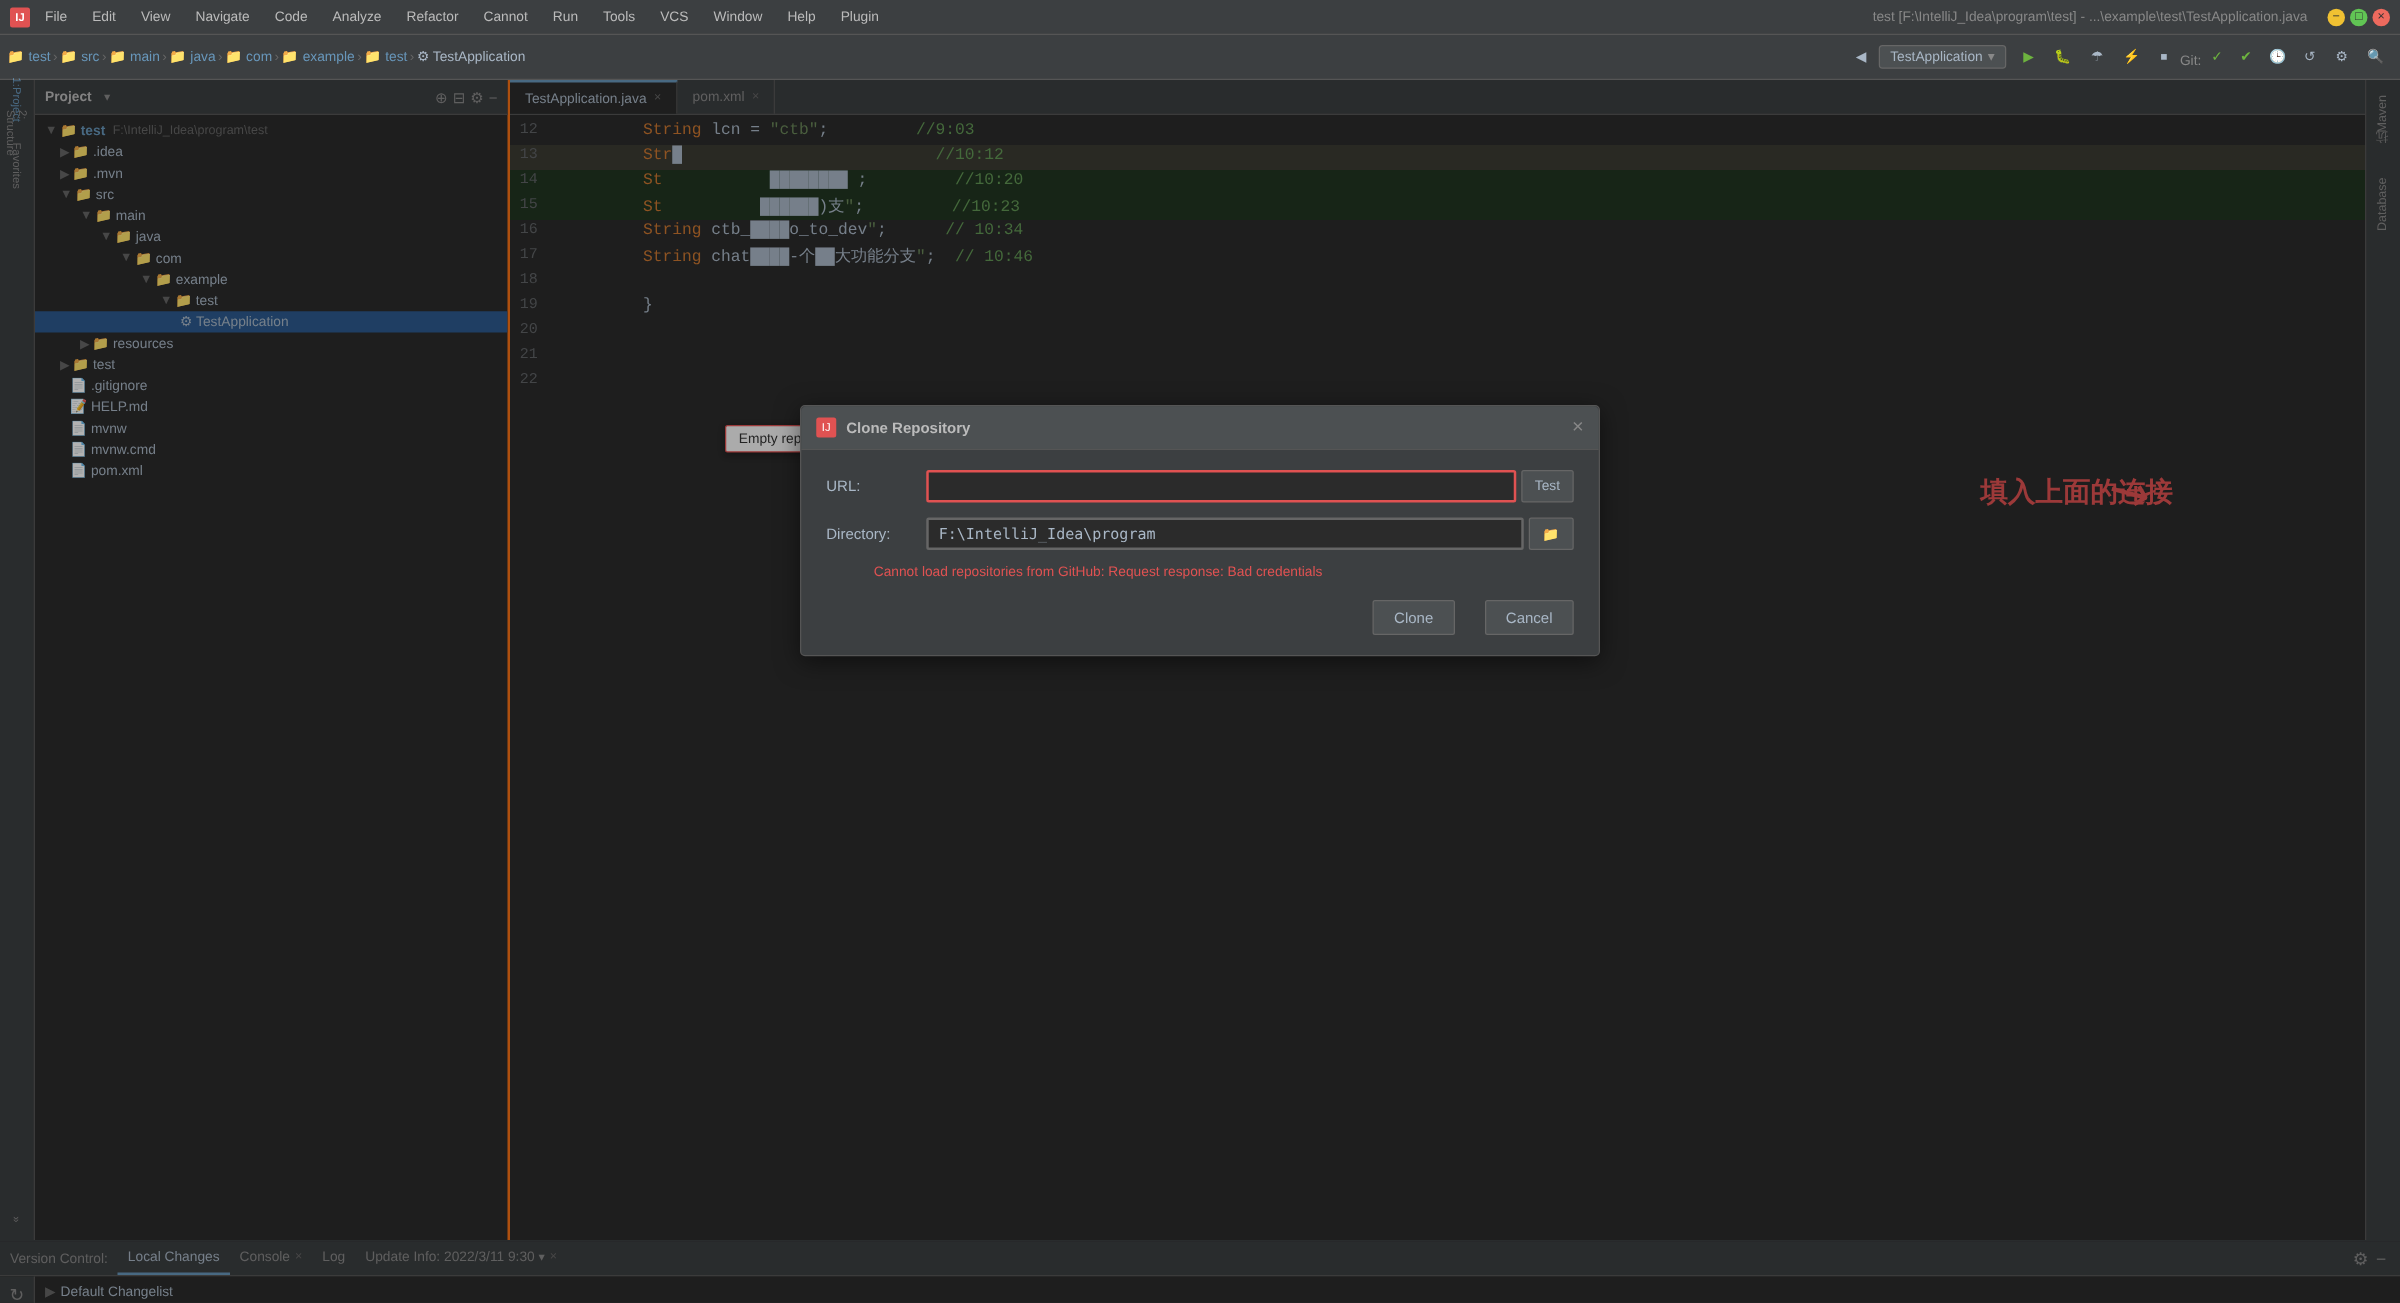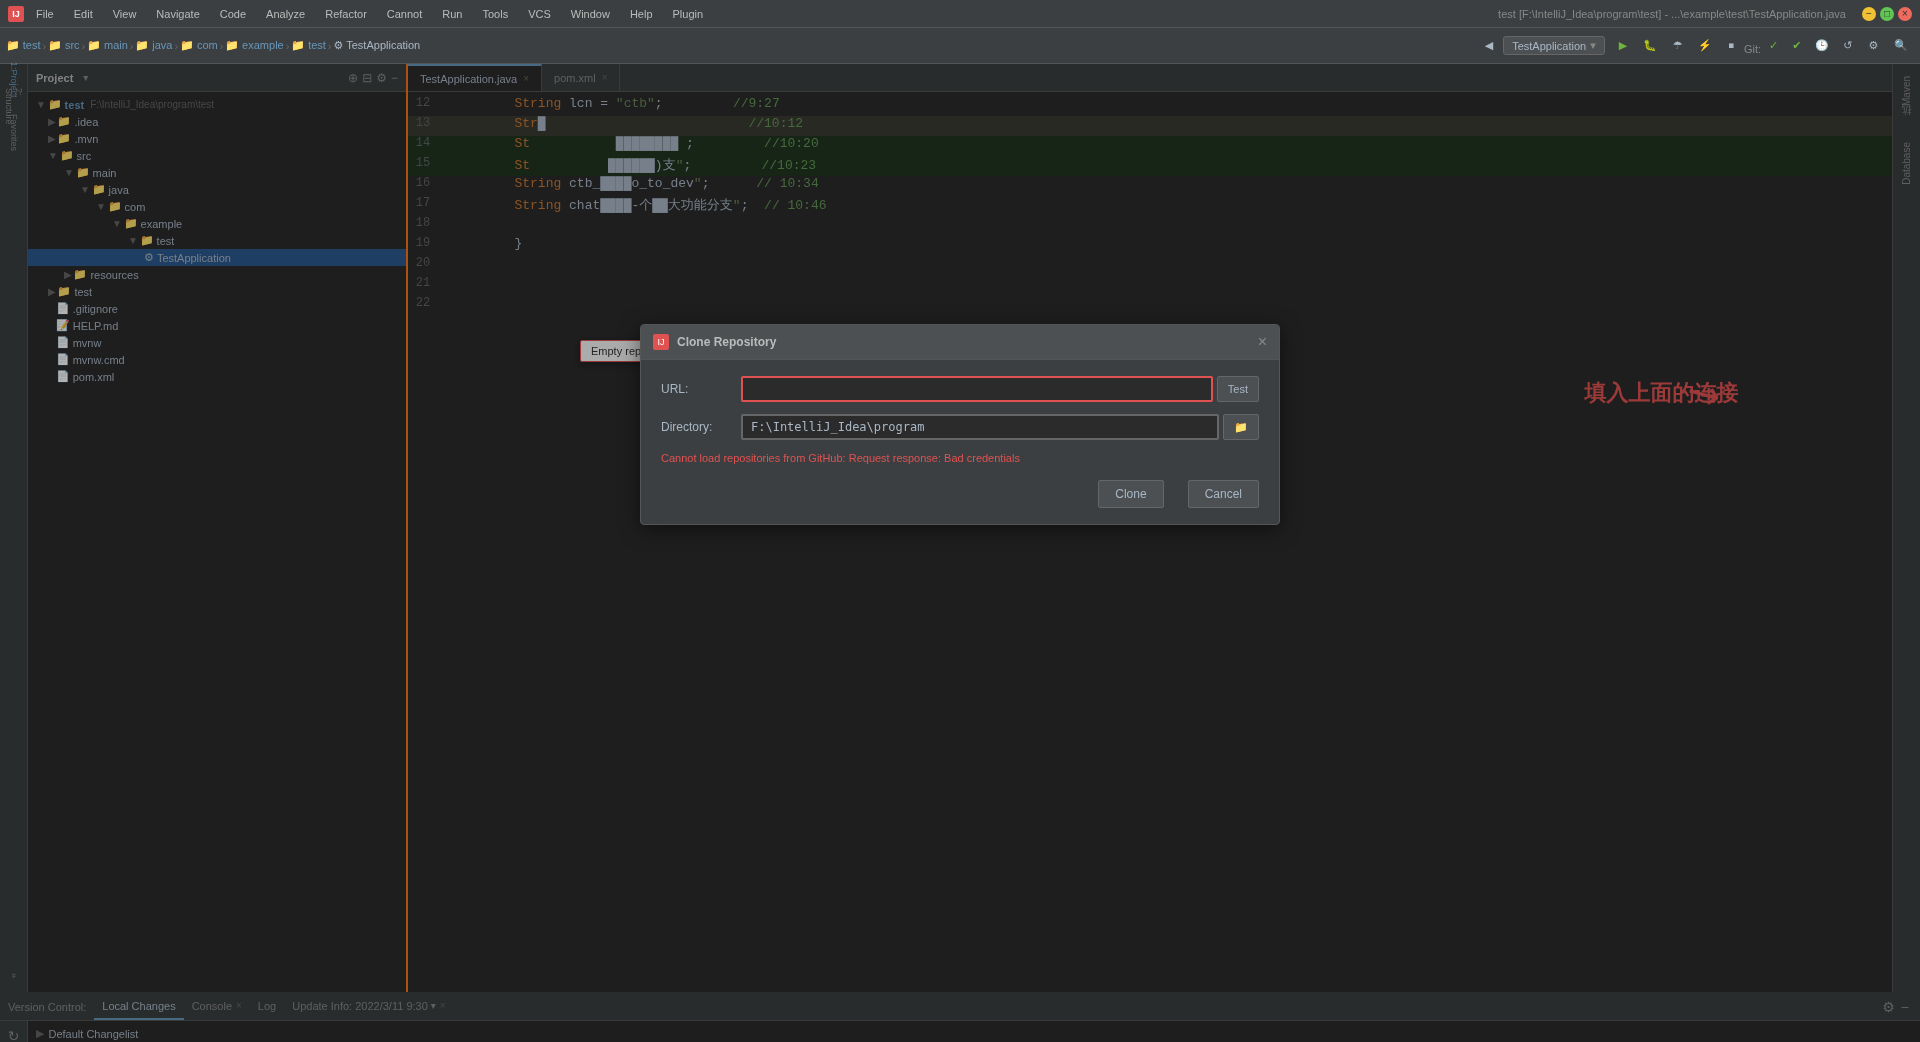--- a/index.html
+++ b/index.html
@@ -94,21 +94,21 @@
     #dialog-header .dialog-icon { width: 16px; height: 16px; background: #e05252; border-radius: 2px; margin-right: 8px; font-size: 9px; color: #fff; display: flex; align-items: center; justify-content: center; }
     #dialog-header .dialog-title { font-size: 12px; color: #bbb; font-weight: bold; }
     #dialog-header .dialog-close { margin-left: auto; cursor: pointer; color: #888; font-size: 16px; }
     #dialog-body { padding: 16px 20px; }
     .dialog-field { display: flex; align-items: center; margin-bottom: 12px; }
     .dialog-label { width: 80px; font-size: 12px; color: #a9b7c6; }
     .dialog-input-group { flex: 1; display: flex; gap: 4px; }
     .dialog-input { flex: 1; background: #2b2b2b; border: 2px solid #e05252; color: #a9b7c6; padding: 4px 8px; font-size: 12px; font-family: monospace; border-radius: 2px; outline: none; }
     .dialog-input.normal { border-color: #666; }
     .dialog-btn-small { background: #4c5052; border: 1px solid #666; color: #a9b7c6; padding: 4px 10px; font-size: 11px; cursor: pointer; border-radius: 2px; }
-    .dialog-error { color: #e05252; font-size: 11px; margin-bottom: 16px; }
+    .dialog-error { color: #e05252; font-size: 11px; margin-bottom: 16px; margin-left: 38px; }
     .dialog-actions { display: flex; justify-content: flex-end; gap: 24px; }
     .dialog-btn { background: #4c5052; border: 1px solid #666; color: #a9b7c6; padding: 6px 16px; font-size: 12px; cursor: pointer; border-radius: 2px; }
 
     
     #tooltip { position: absolute; background: #f5f5f5; border: 1px solid #e05252; color: #333; padding: 4px 10px; font-size: 11px; border-radius: 2px; top: 340px; left: 580px; white-space: nowrap; pointer-events: none; box-shadow: 0 2px 6px rgba(0,0,0,0.3); }
 
     
     #annotation { position: absolute; top: 370px; right: 200px; display: flex; align-items: center; gap: 8px; pointer-events: none; }
     #annotation-text { color: #e05252; font-size: 22px; font-weight: bold; font-family: 'SimSun', serif; }
     #annotation-arrow { color: #e05252; font-size: 36px; transform: scaleX(-1) rotate(20deg); }
@@ -316,21 +316,21 @@
         </div>
         <div class="editor-tab">
           <span>pom.xml</span>
           <span class="tab-close">×</span>
         </div>
       </div>
       <div id="editor-content" style="padding:4px 0;">
 
         <div class="code-line">
           <span class="line-num">12</span>
-          <span class="line-code">        <span class="kw">String</span> lcn = <span class="str">"ctb"</span>;         <span class="line-comment">//9:27</span></span>
+          <span class="line-code">        <span class="kw">String</span> lcn = <span class="str">"ctb"</span>;         <span class="line-comment">//9:03</span></span>
         </div>
         <div class="code-line line-highlight-yellow">
           <span class="line-num">13</span>
           <span class="line-code">        <span class="kw">Str</span>█                          <span class="line-comment">//10:12</span></span>
         </div>
         <div class="code-line line-highlight-green">
           <span class="line-num">14</span>
           <span class="line-code">        <span class="kw">St</span>           ████████ ;         <span class="line-comment">//10:20</span></span>
         </div>
         <div class="code-line line-highlight-green">

